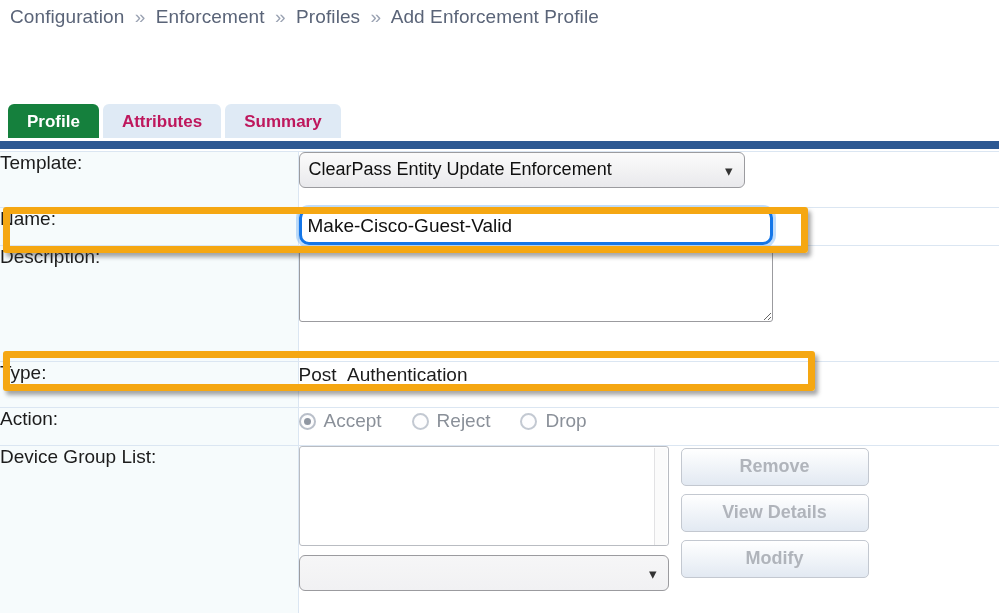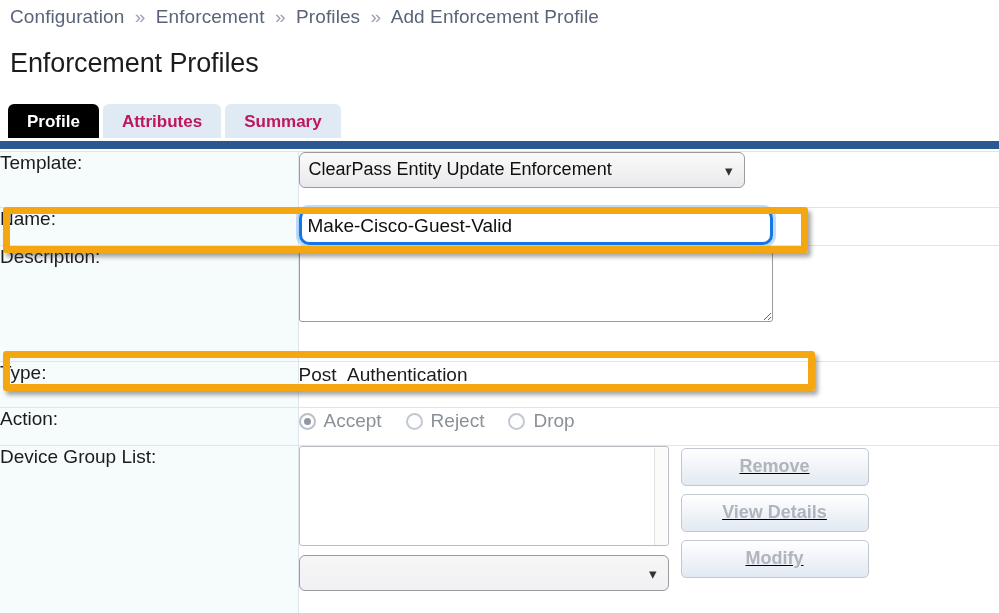--- a/index.html
+++ b/index.html
@@ -38,21 +38,21 @@
   }
   .tab {
     font-size: 17px; font-weight: bold;
     padding: 9px 19px 8px 19px;
     border-radius: 6px 6px 0 0;
     line-height: 1;
     white-space: nowrap;
     cursor: pointer;
     user-select: none;
   }
-  .tab.active { background: #000000; color: #ffffff; }
+  .tab.active { background: #15803d; color: #ffffff; }
   .tab.inactive { background: #dfeaf5; color: #be185d; }
 
   #tabbar-band {
     position: absolute; left: 0; top: 141px;
     width: 999px; height: 8px;
     background: #2c5892;
     z-index: 2;
   }
 
   
@@ -131,21 +131,21 @@
     resize: both;
     overflow: hidden;
   }
 
   .static-val {
     font-size: 19px; color: #1c1c1c;
     padding-top: 2px; white-space: nowrap;
   }
 
   
-  .radio-group { display: flex; align-items: center; gap: 6px; padding-top: 2px; }
+  .radio-group { display: flex; align-items: center; gap: 12px; padding-top: 2px; }
   .radio-item { display: flex; align-items: center; gap: 8px; margin-right: 18px; }
   .radio {
     width: 17px; height: 17px; border-radius: 50%;
     border: 2px solid #c3c9d2;
     background: #fdfdfe;
     position: relative; flex: none;
   }
   .radio.checked { border-color: #b9bfc9; }
   .radio.checked::after {
     content: ""; position: absolute;
@@ -164,21 +164,21 @@
     border-radius: 3px;
     position: relative;
     overflow: hidden;
   }
   .listbox .sbtrack {
     position: absolute; right: 1px; top: 1px;
     width: 13px; height: 98px;
     background: #fbfbfb;
     border-left: 1px solid #e2e2e4;
   }
-  .dgl-buttons { display: flex; flex-direction: column; gap: 8px; padding-top: 2px; text-decoration: underline; }
+  .dgl-buttons { display: flex; flex-direction: column; gap: 8px; padding-top: 2px; }
   button.cp-btn {
     font-family: "Liberation Sans", sans-serif;
     font-size: 18px; font-weight: bold;
     color: #b0b4bb;
     width: 188px; padding: 7px 0 8px 0;
     background: linear-gradient(#ffffff, #e2e9f2);
     border: 1px solid #c3c8d0;
     border-radius: 5px;
     text-align: center;
   }
@@ -203,21 +203,20 @@
   <div id="breadcrumb">
     <span class="crumb">Configuration</span>
     <span class="sep">»</span>
     <span class="crumb">Enforcement</span>
     <span class="sep">»</span>
     <span class="crumb">Profiles</span>
     <span class="sep">»</span>
     <span class="crumb">Add Enforcement Profile</span>
   </div>
 
-  <div id="page-title">Enforcement Profiles</div>
 
   <div id="tabs">
     <div class="tab active">Profile</div>
     <div class="tab inactive">Attributes</div>
     <div class="tab inactive">Summary</div>
   </div>
   <div id="tabbar-band"></div>
 
   <table id="form">
     <tbody>

